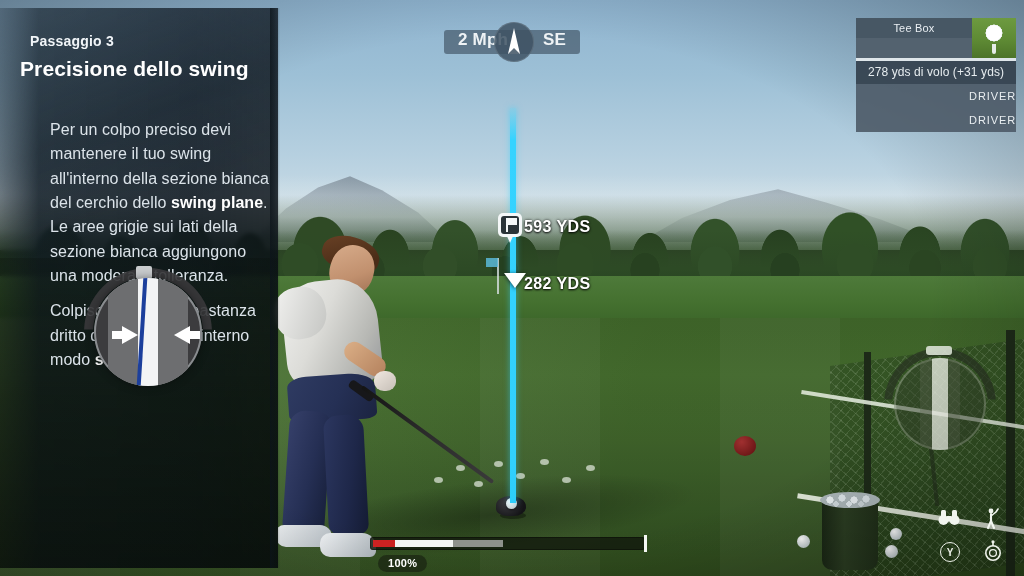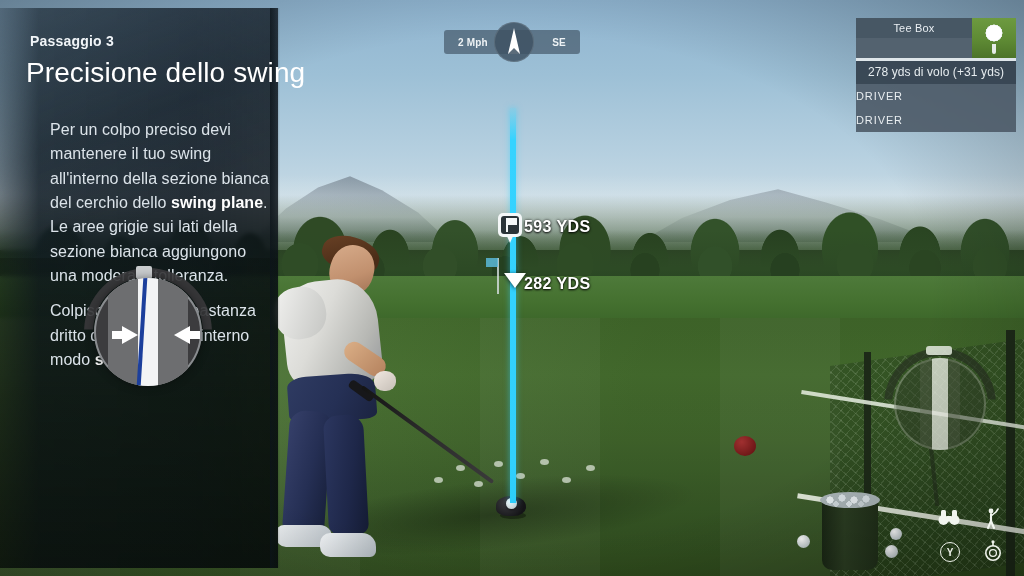--- a/index.html
+++ b/index.html
@@ -302,23 +302,23 @@
   
   .divots { position:absolute; left:430px; top:455px; width:180px; height:40px; }
   .divot { position:absolute; width:9px; height:6px; border-radius:50%;
     background: rgba(225,232,220,.72); }
 
   
   .windWrap { position:absolute; left:444px; top:30px; width:136px; height:24px; }
   .windBar {
     position:absolute; inset:0; border-radius:3px;
     background: rgba(58,76,92,.62);
-    display:flex; align-items:center; justify-content:space-between;
+    display:flex; justify-content:space-between;
     padding: 0 14px;
-    color:#eef2f5; font-size:10px; font-weight:bold; letter-spacing:.2px;
+    color:#eef2f5; font-size:17px; font-weight:bold; letter-spacing:.2px;
   }
   .windDial {
     position:absolute; left:50px; top:-8px; width:40px; height:40px; border-radius:50%;
     background: rgba(62,82,99,.85);
     box-shadow: inset 0 0 0 1px rgba(255,255,255,.12);
   }
   .windArrow {
     position:absolute; left:14px; top:6px; width:0; height:0;
     border-left:6px solid transparent; border-right:6px solid transparent;
     border-bottom:26px solid #ffffff;
@@ -355,21 +355,21 @@
     background:#e6ece8; border-radius:0 0 2px 2px;
   }
   .hudAccent { height:3px; background:#dfe6ea; }
   .hudRow {
     background: rgba(52,65,77,.93);
     color:#e6ecef; font-size:12px; text-align:center;
     padding:4px 0 5px; letter-spacing:.1px;
   }
   .hudRowSub {
     background: rgba(76,90,103,.9);
-    color:#e9eef1; font-size:11px; text-align:left;
+    color:#e9eef1; font-size:11px; text-align:right;
     padding:6px 0; letter-spacing:.9px;
   }
 
   
   .panel {
     position:absolute; left:0; top:8px; width:278px; height:560px;
     background:
       linear-gradient(to right, rgba(10,16,22,.40) 0%, rgba(16,26,34,.86) 14%, rgba(14,22,30,.88) 70%, rgba(10,16,22,.82) 100%);
     backdrop-filter: blur(2px);
   }
@@ -385,22 +385,22 @@
   }
   .panelEdge {
     position:absolute; left:270px; top:8px; width:10px; height:560px;
     background: linear-gradient(to right, rgba(12,20,26,.75), rgba(12,20,26,0));
   }
   .step {
     position:absolute; left:30px; top:33px;
     color:#f1f5f8; font-size:14px; font-weight:bold; letter-spacing:.2px;
   }
   .stepTitle {
-    position:absolute; left:26px; top:57px;
-    color:#ffffff; font-size:28px; font-weight:normal; letter-spacing:.1px;
+    position:absolute; left:20px; top:57px;
+    color:#ffffff; font-size:21px; font-weight:bold; letter-spacing:.1px;
   }
   .body {
     position:absolute; left:30px; top:118px; width:226px;
     color:#dbe3e9; font-size:16px; line-height:1.52; letter-spacing:.05px;margin-left:20px;
   }
   .body p { margin-bottom: 11px; }
   .body b { color:#ffffff; font-weight:bold; }
 
   
   .dial { position:absolute; left:78px; top:268px; width:140px; height:140px; }
@@ -643,20 +643,28 @@
       <div class="zoneGrey" style="left:64px; width:30px;"></div>
       <div class="zoneWhite"></div>
       <div class="planeLine"></div>
       <div class="arrowLstem"></div>
       <div class="arrowL"></div>
       <div class="arrowRstem"></div>
       <div class="arrowR"></div>
     </div>
   </div>
 
+  <div class="powerWrap">
+    <div class="powerTrack"></div>
+    <div class="powerRed"></div>
+    <div class="powerWhite"></div>
+    <div class="powerGrey"></div>
+    <div class="powerMark"></div>
+    <div class="powerPct">100%</div>
+  </div>
 
   <div class="cornerBtns">
     <svg class="cIcon" style="left:0px; top:0px;" width="22" height="16" viewBox="0 0 22 16">
       <circle cx="5.5" cy="10" r="5" fill="#f1f5ef"></circle>
       <circle cx="16.5" cy="10" r="5" fill="#f1f5ef"></circle>
       <rect x="3" y="0" width="5" height="7" rx="1.5" fill="#f1f5ef"></rect>
       <rect x="14" y="0" width="5" height="7" rx="1.5" fill="#f1f5ef"></rect>
       <rect x="9" y="6" width="4" height="5" fill="#f1f5ef"></rect>
     </svg>
 

